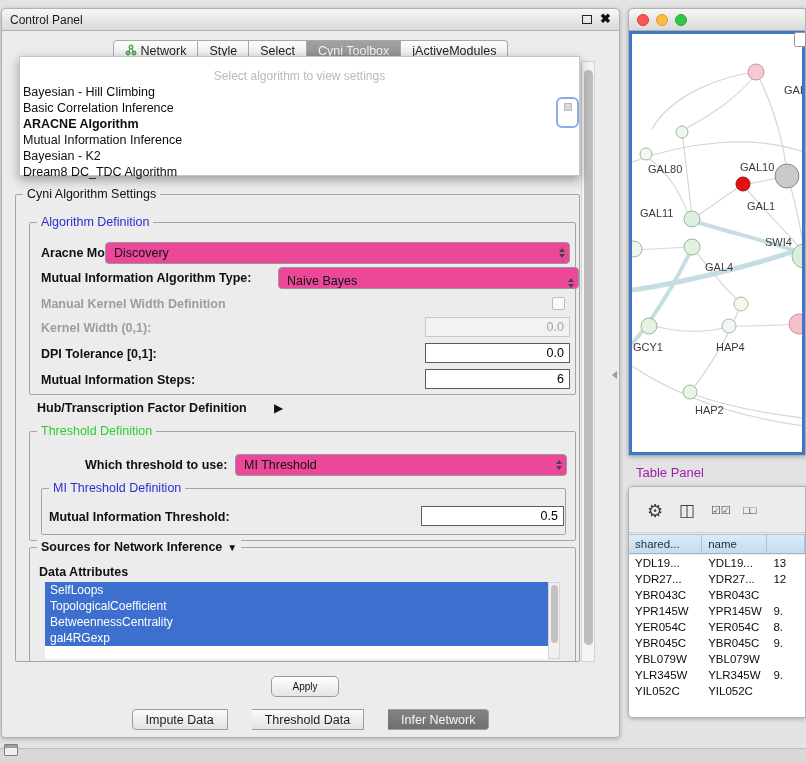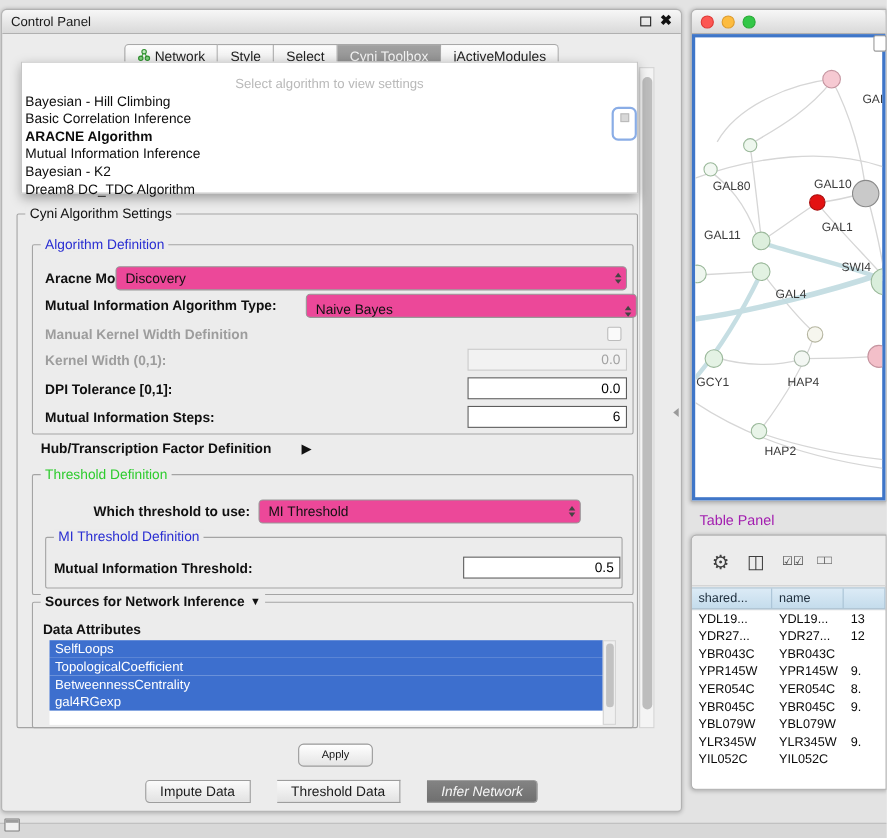--- a/index.html
+++ b/index.html
@@ -68,21 +68,21 @@
   .attr-scroll { position:absolute; left:546px; top:573px; width:12px; height:77px; background:#f0f0f0; border:1px solid #d5d5d5; }
   .attr-scroll .thumb { position:absolute; left:1.5px; top:2px; width:7px; height:58px; background:#c2c2c2; border-radius:4px; }
 
   .btn { position:absolute; height:21px; background:linear-gradient(#ffffff,#e4e4e4); border:1px solid #9b9b9b; border-radius:5px;
          font-size:10px; color:#111; display:flex; align-items:center; justify-content:center; }
 
   .bottom-tabs { position:absolute; left:0; right:0; top:700px; display:flex; justify-content:center;gap:24px; }
   .btab { height:21px; display:flex; align-items:center; padding:0 13px; font-size:12.5px; color:#1c1c1c;
           background:linear-gradient(#fbfbfb,#e2e2e2); border:1px solid #9d9d9d; border-left:none; }
   .btab:first-child { border-left:1px solid #9d9d9d; border-radius:4px 0 0 4px; }
-  .btab:last-child { border-radius:0 4px 4px 0;font-style:italic; }
+  .btab:last-child { border-radius:0 4px 4px 0; }
   .btab.active { background:linear-gradient(#838383,#6f6f6f); color:#f5f5f5; }
 
   .splitter-arrow { position:absolute; left:612px; top:371px; width:0; height:0;
                     border-top:4px solid transparent; border-bottom:4px solid transparent; border-right:5px solid #9a9a9a; }
 
   
   #net-win { left:628px; top:8px; width:178px; height:448px; border-radius:5px 0 0 0; }
   .lights { position:absolute; left:8px; top:5px; display:flex; gap:7px; }
   .light { width:12px; height:12px; border-radius:50%; }
   .light.red { background:#fc5753; border:1px solid #df3734; }
@@ -207,21 +207,21 @@
     <input class="field" style="left: 423px; top: 360px; width: 145px;" readonly="" value="6">
 
     <span class="lbl" style="left:35px; top:392px;">Hub/Transcription Factor Definition</span>
     <span class="arrow-glyph" style="position:absolute; left:272px; top:392px; font-size:12px;">▶</span>
 
     <div class="gbox" style="left:27px; top:422px; width:547px; height:110px;">
       <span class="gtitle green">Threshold Definition</span>
     </div>
 
     <span class="lbl" style="left:83px; top:449px;">Which threshold to use:</span>
-    <div class="combo" style="left:233px; top:445px; width:293px;">
+    <div class="combo" style="left:233px; top:445px; width:332px;">
       <span>MI Threshold</span>
       <span class="stepper">
           <span class="tri-up"></span>
           <span class="tri-down"></span>
         </span>
     </div>
 
     <div class="gbox" style="left:39px; top:479px; width:525px; height:47px;">
       <span class="gtitle blue">MI Threshold Definition</span>
     </div>

